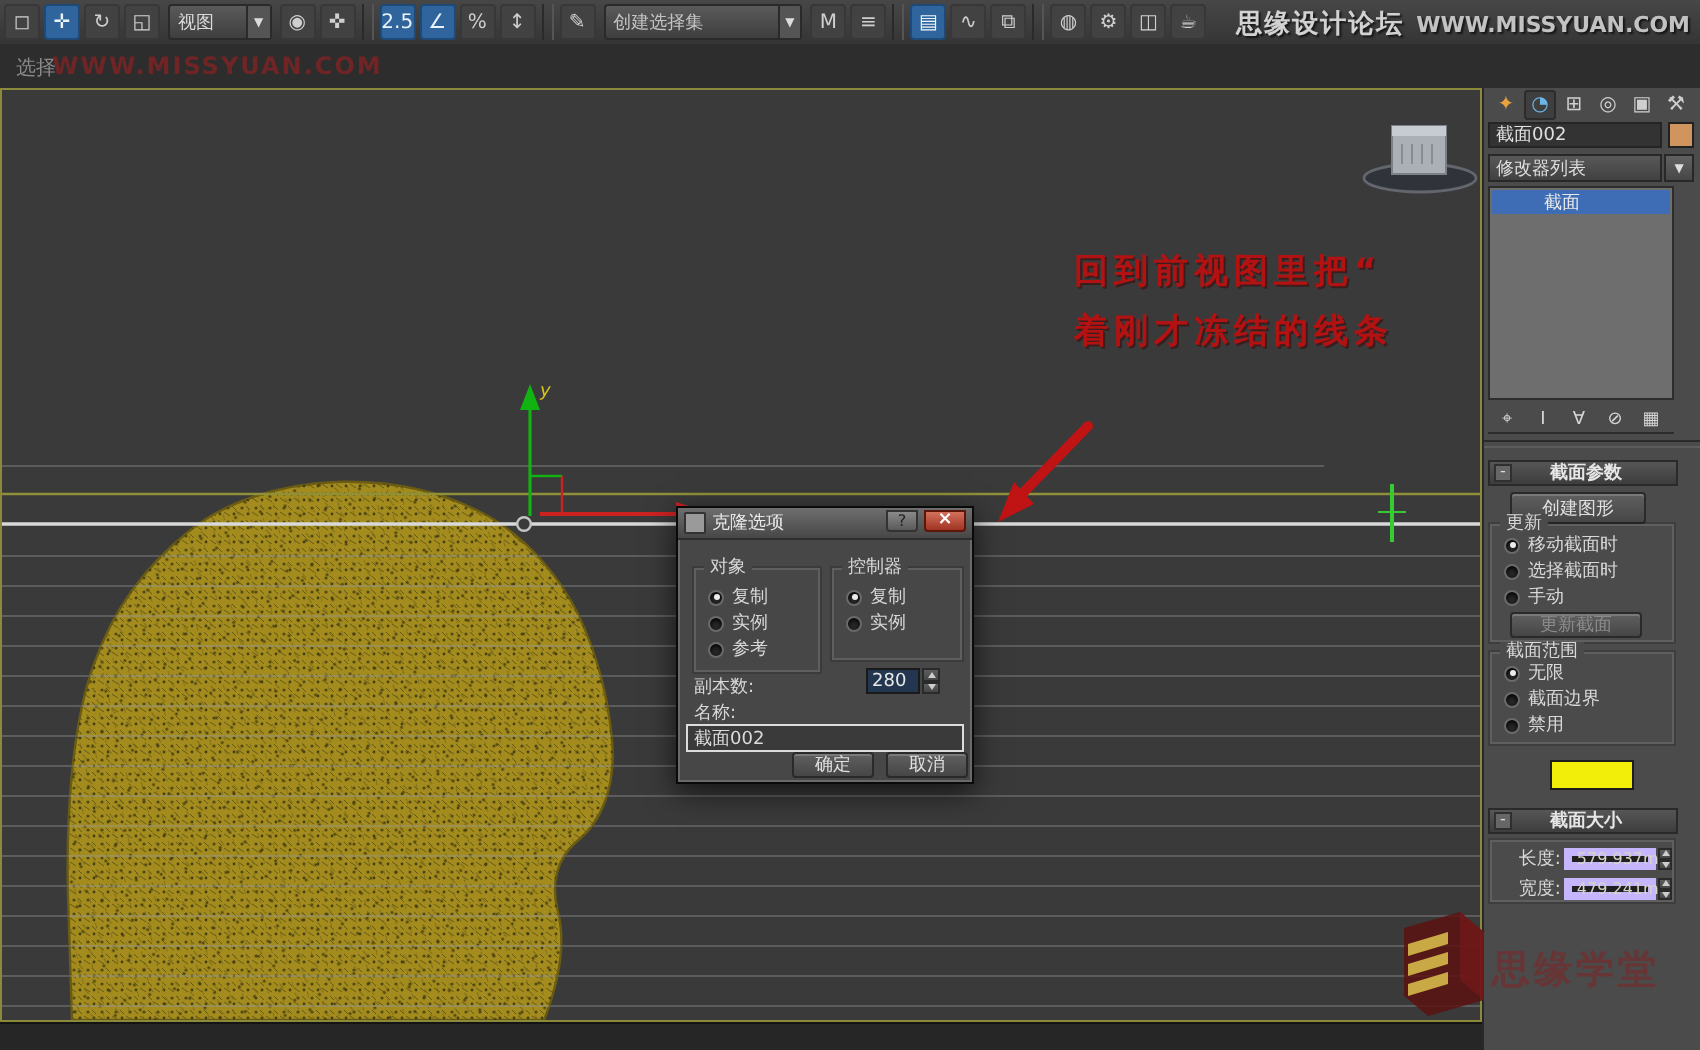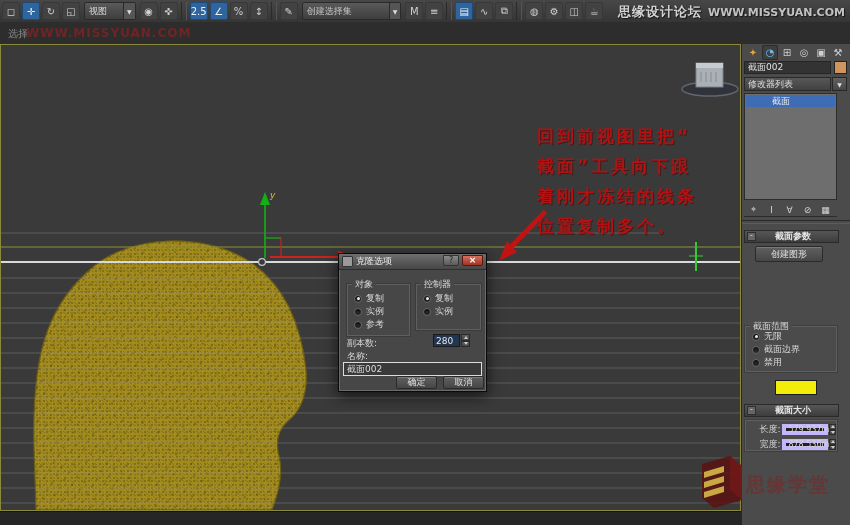--- a/index.html
+++ b/index.html
@@ -294,23 +294,21 @@
       </g>
 
       <g>
         <line x1="544" y1="213" x2="509" y2="249" stroke="#c01414" stroke-width="5" stroke-linecap="round"></line>
         <polygon points="499,261 517,252 507,241" fill="#c01414"></polygon>
       </g>
     </svg>
 
     <div id="annotation" style="color: rgb(179, 18, 18);">
       <div>回到前视图里把“</div>
-      <div>截面”工具向下跟</div>
       <div>着刚才冻结的线条</div>
-      <div>位置复制多个。</div>
     </div>
   </div>
 
   <div id="dialog">
     <div class="dlg-title">
       <span class="dlg-icon"></span>
       <span class="dlg-title-text">克隆选项</span>
       <span class="dlg-help">?</span>
       <span class="dlg-close">×</span>
     </div>
@@ -396,20 +394,38 @@
         <div class="st-icon">▦</div>
       </div>
     <div class="pn-divider"></div>
 
     <div id="ro-params" class="rollout">
       <span class="ro-minus">-</span>
       <span class="ro-title">截面参数</span>
     </div>
     <div id="btn-create-shape" class="btn">创建图形</div>
 
+    <div id="grp-update" class="grp">
+      <span class="grp-label">更新</span>
+      <div style="margin-top:3px;">
+        <div class="radio-row sel">
+          <span class="rdot"></span>
+          <span class="rlabel">移动截面时</span>
+        </div>
+        <div class="radio-row">
+          <span class="rdot"></span>
+          <span class="rlabel">选择截面时</span>
+        </div>
+        <div class="radio-row">
+          <span class="rdot"></span>
+          <span class="rlabel">手动</span>
+        </div>
+      </div>
+      <div id="btn-update-section" class="btn disabled">更新截面</div>
+    </div>
 
     <div id="grp-extents" class="grp">
       <span class="grp-label">截面范围</span>
       <div style="margin-top:3px;">
         <div class="radio-row sel">
           <span class="rdot"></span>
           <span class="rlabel">无限</span>
         </div>
         <div class="radio-row">
           <span class="rdot"></span>
@@ -436,21 +452,21 @@
           <i>
               <b class="tri-up"></b>
             </i>
           <i>
               <b class="tri-down"></b>
             </i>
         </span>
       </div>
       <div class="size-row">
         <span class="size-lbl">宽度:</span>
-        <span class="size-val">878.536m</span>
+        <span class="size-val">479.241m</span>
         <span class="spin">
           <i>
               <b class="tri-up"></b>
             </i>
           <i>
               <b class="tri-down"></b>
             </i>
         </span>
       </div>
     </div>

